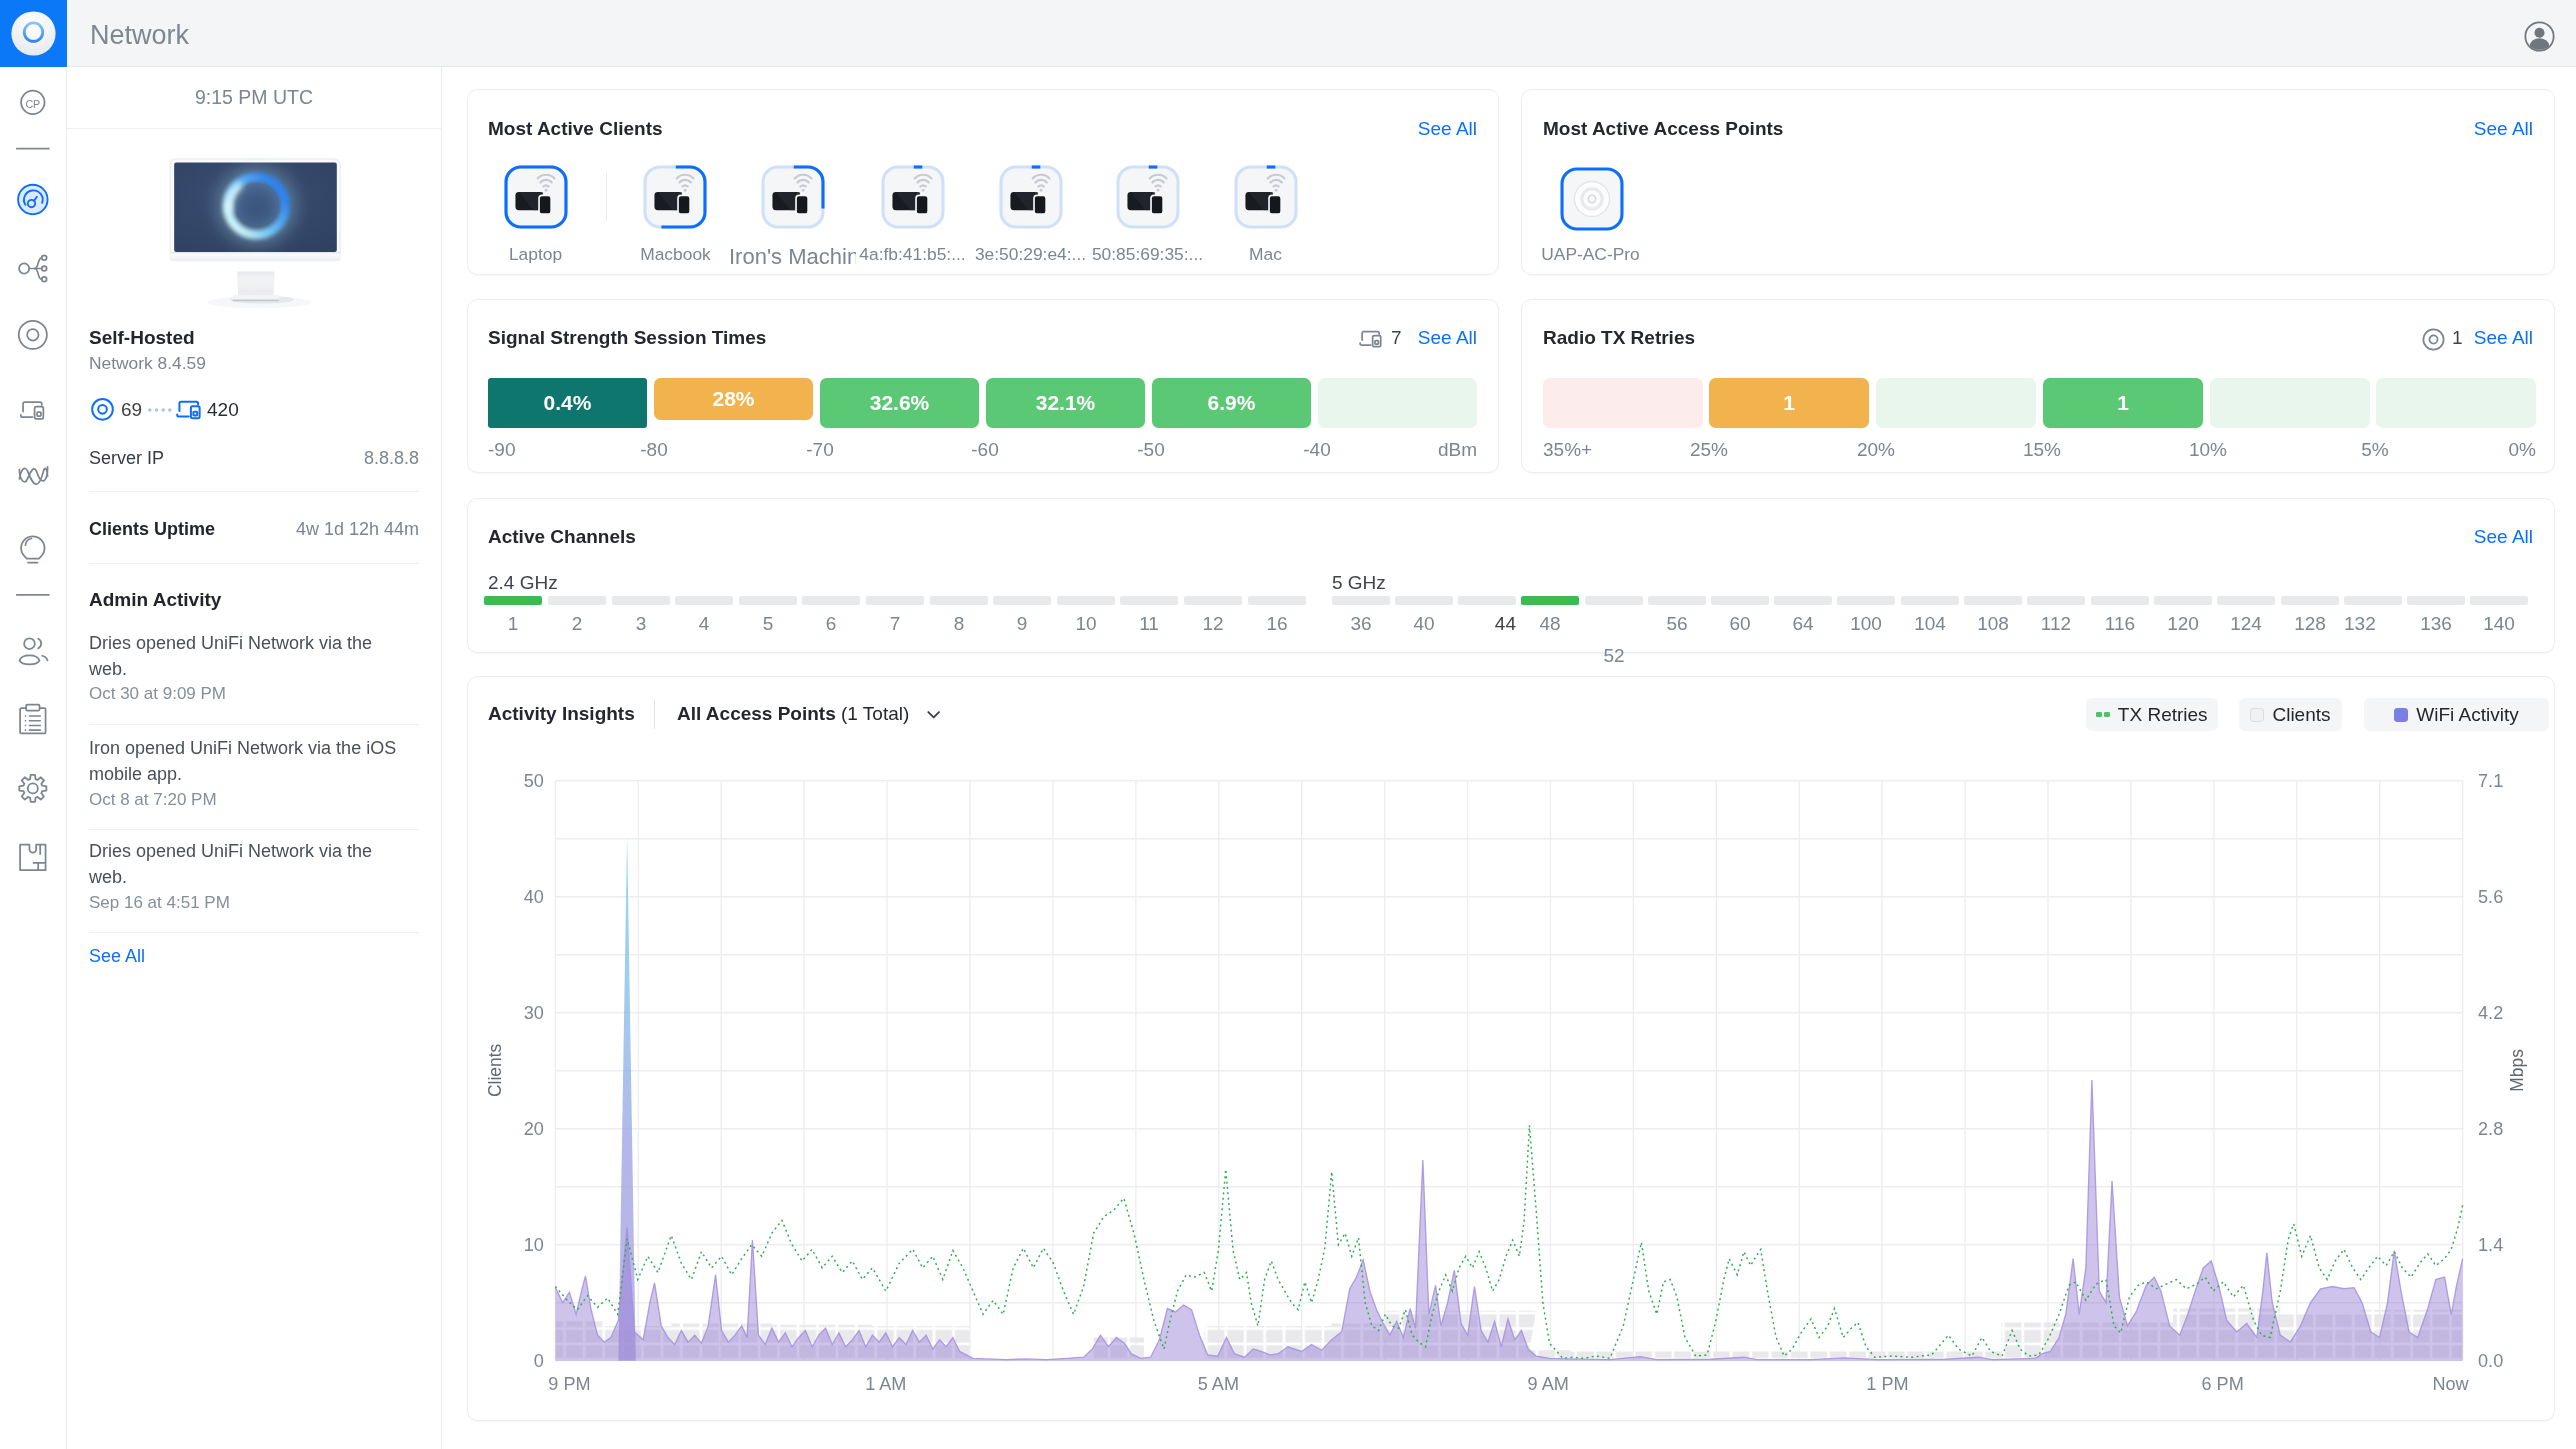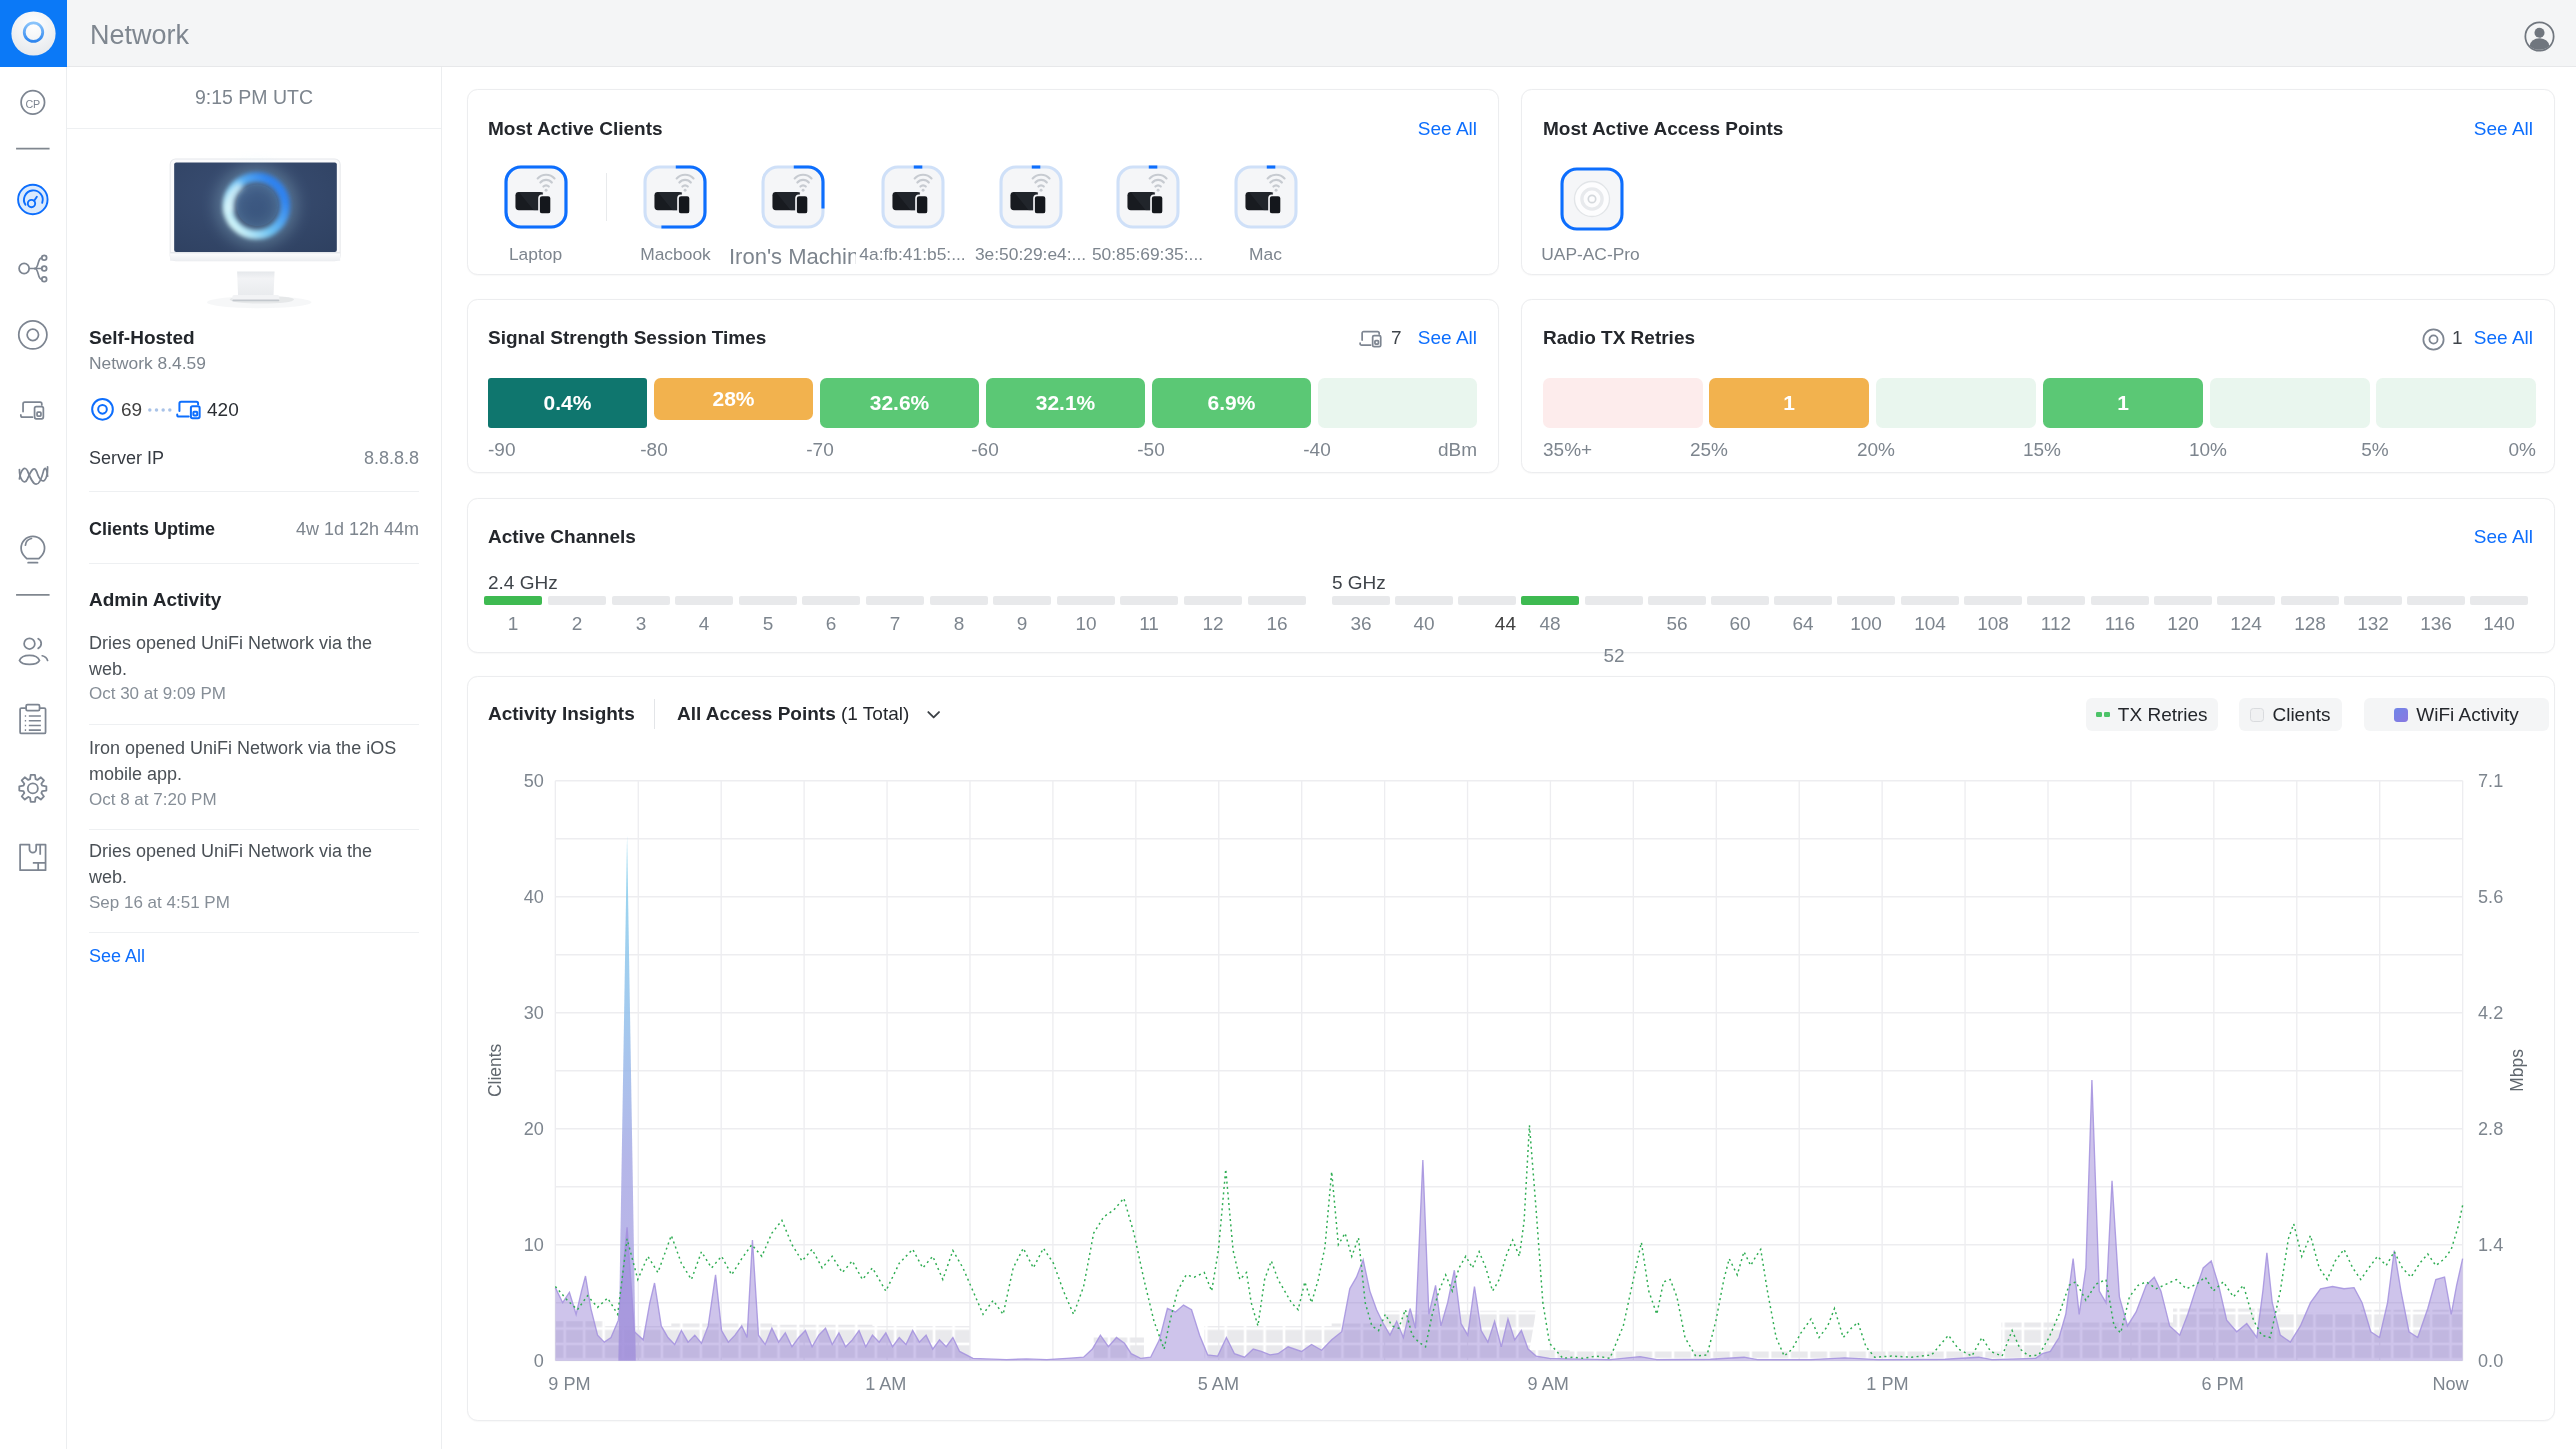--- a/index.html
+++ b/index.html
@@ -400,21 +400,21 @@
 <div style="position:absolute;left:2027px;top:613px;width:58px;text-align:center;font-size:19px;color:#7d858e">112</div>
 <div style="position:absolute;left:2091px;top:596px;width:58px;height:8.7px;background:#e8e9eb;border-radius:2px"></div>
 <div style="position:absolute;left:2091px;top:613px;width:58px;text-align:center;font-size:19px;color:#7d858e">116</div>
 <div style="position:absolute;left:2154px;top:596px;width:58px;height:8.7px;background:#e8e9eb;border-radius:2px"></div>
 <div style="position:absolute;left:2154px;top:613px;width:58px;text-align:center;font-size:19px;color:#7d858e">120</div>
 <div style="position:absolute;left:2217px;top:596px;width:58px;height:8.7px;background:#e8e9eb;border-radius:2px"></div>
 <div style="position:absolute;left:2217px;top:613px;width:58px;text-align:center;font-size:19px;color:#7d858e">124</div>
 <div style="position:absolute;left:2281px;top:596px;width:58px;height:8.7px;background:#e8e9eb;border-radius:2px"></div>
 <div style="position:absolute;left:2281px;top:613px;width:58px;text-align:center;font-size:19px;color:#7d858e">128</div>
 <div style="position:absolute;left:2344px;top:596px;width:58px;height:8.7px;background:#e8e9eb;border-radius:2px"></div>
-<div style="position:absolute;left:2344px;top:613px;width:58px;text-align:center;font-size:19px;color:#7d858e">132</div>
+<div style="position:absolute;left:2344px;top:613px;width:58px;font-size:19px;color:#7d858e">132</div>
 <div style="position:absolute;left:2407px;top:596px;width:58px;height:8.7px;background:#e8e9eb;border-radius:2px"></div>
 <div style="position:absolute;left:2407px;top:613px;width:58px;text-align:center;font-size:19px;color:#7d858e">136</div>
 <div style="position:absolute;left:2470px;top:596px;width:58px;height:8.7px;background:#e8e9eb;border-radius:2px"></div>
 <div style="position:absolute;left:2470px;top:613px;width:58px;text-align:center;font-size:19px;color:#7d858e">140</div>
 <div class="card" style="left:467px;top:676px;width:2088px;height:745px"></div>
 <div class="ctitle" style="left:488px;top:703px">Activity Insights</div>
 <div class="abs" style="left:654px;top:699px;height:29.5px;border-left:1.3px solid #e3e5e8"></div>
 <div class="abs" style="left:677px;top:703px;font-size:19px;color:#24272c"><b>All Access Points</b> <span style="font-weight:normal">(1 Total)</span></div>
 <svg class="abs" style="left:923px;top:708px" width="20" height="14.8" viewBox="0 0 30 22">
     <path d="M8,6 l8,8 l8,-8" fill="none" stroke="#3c4146" stroke-width="2.8" stroke-linecap="round" stroke-linejoin="round"></path>

